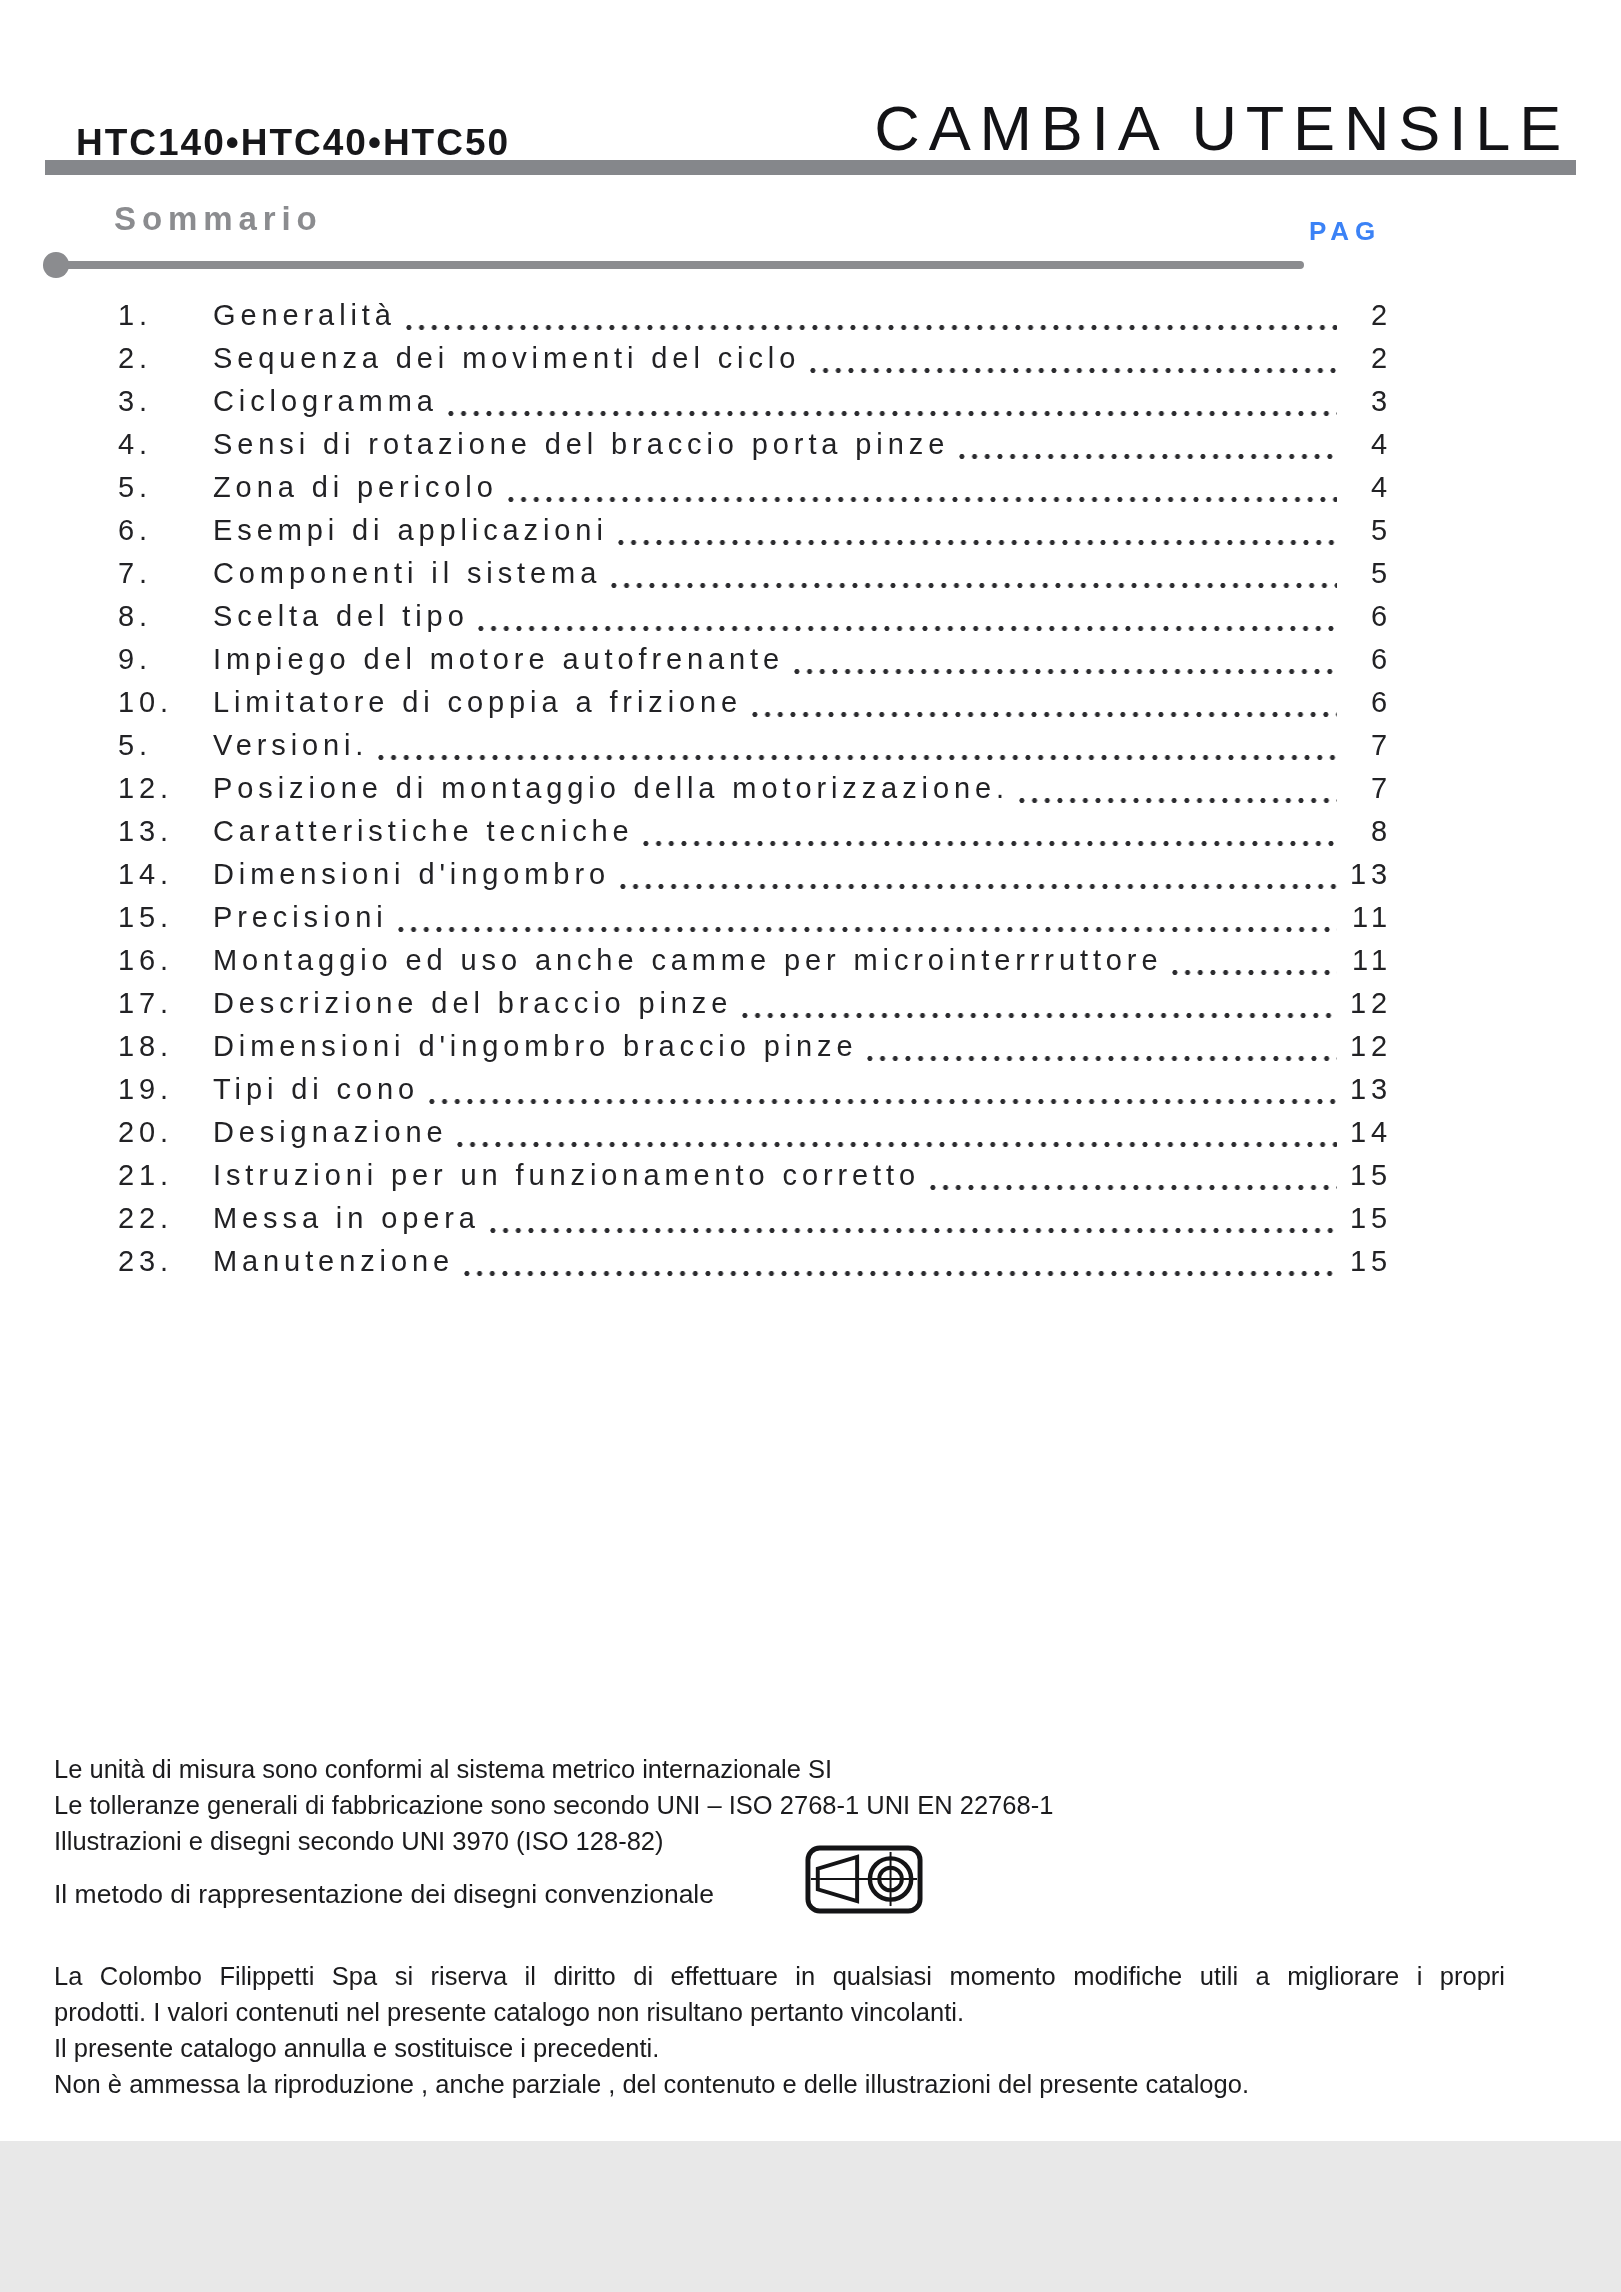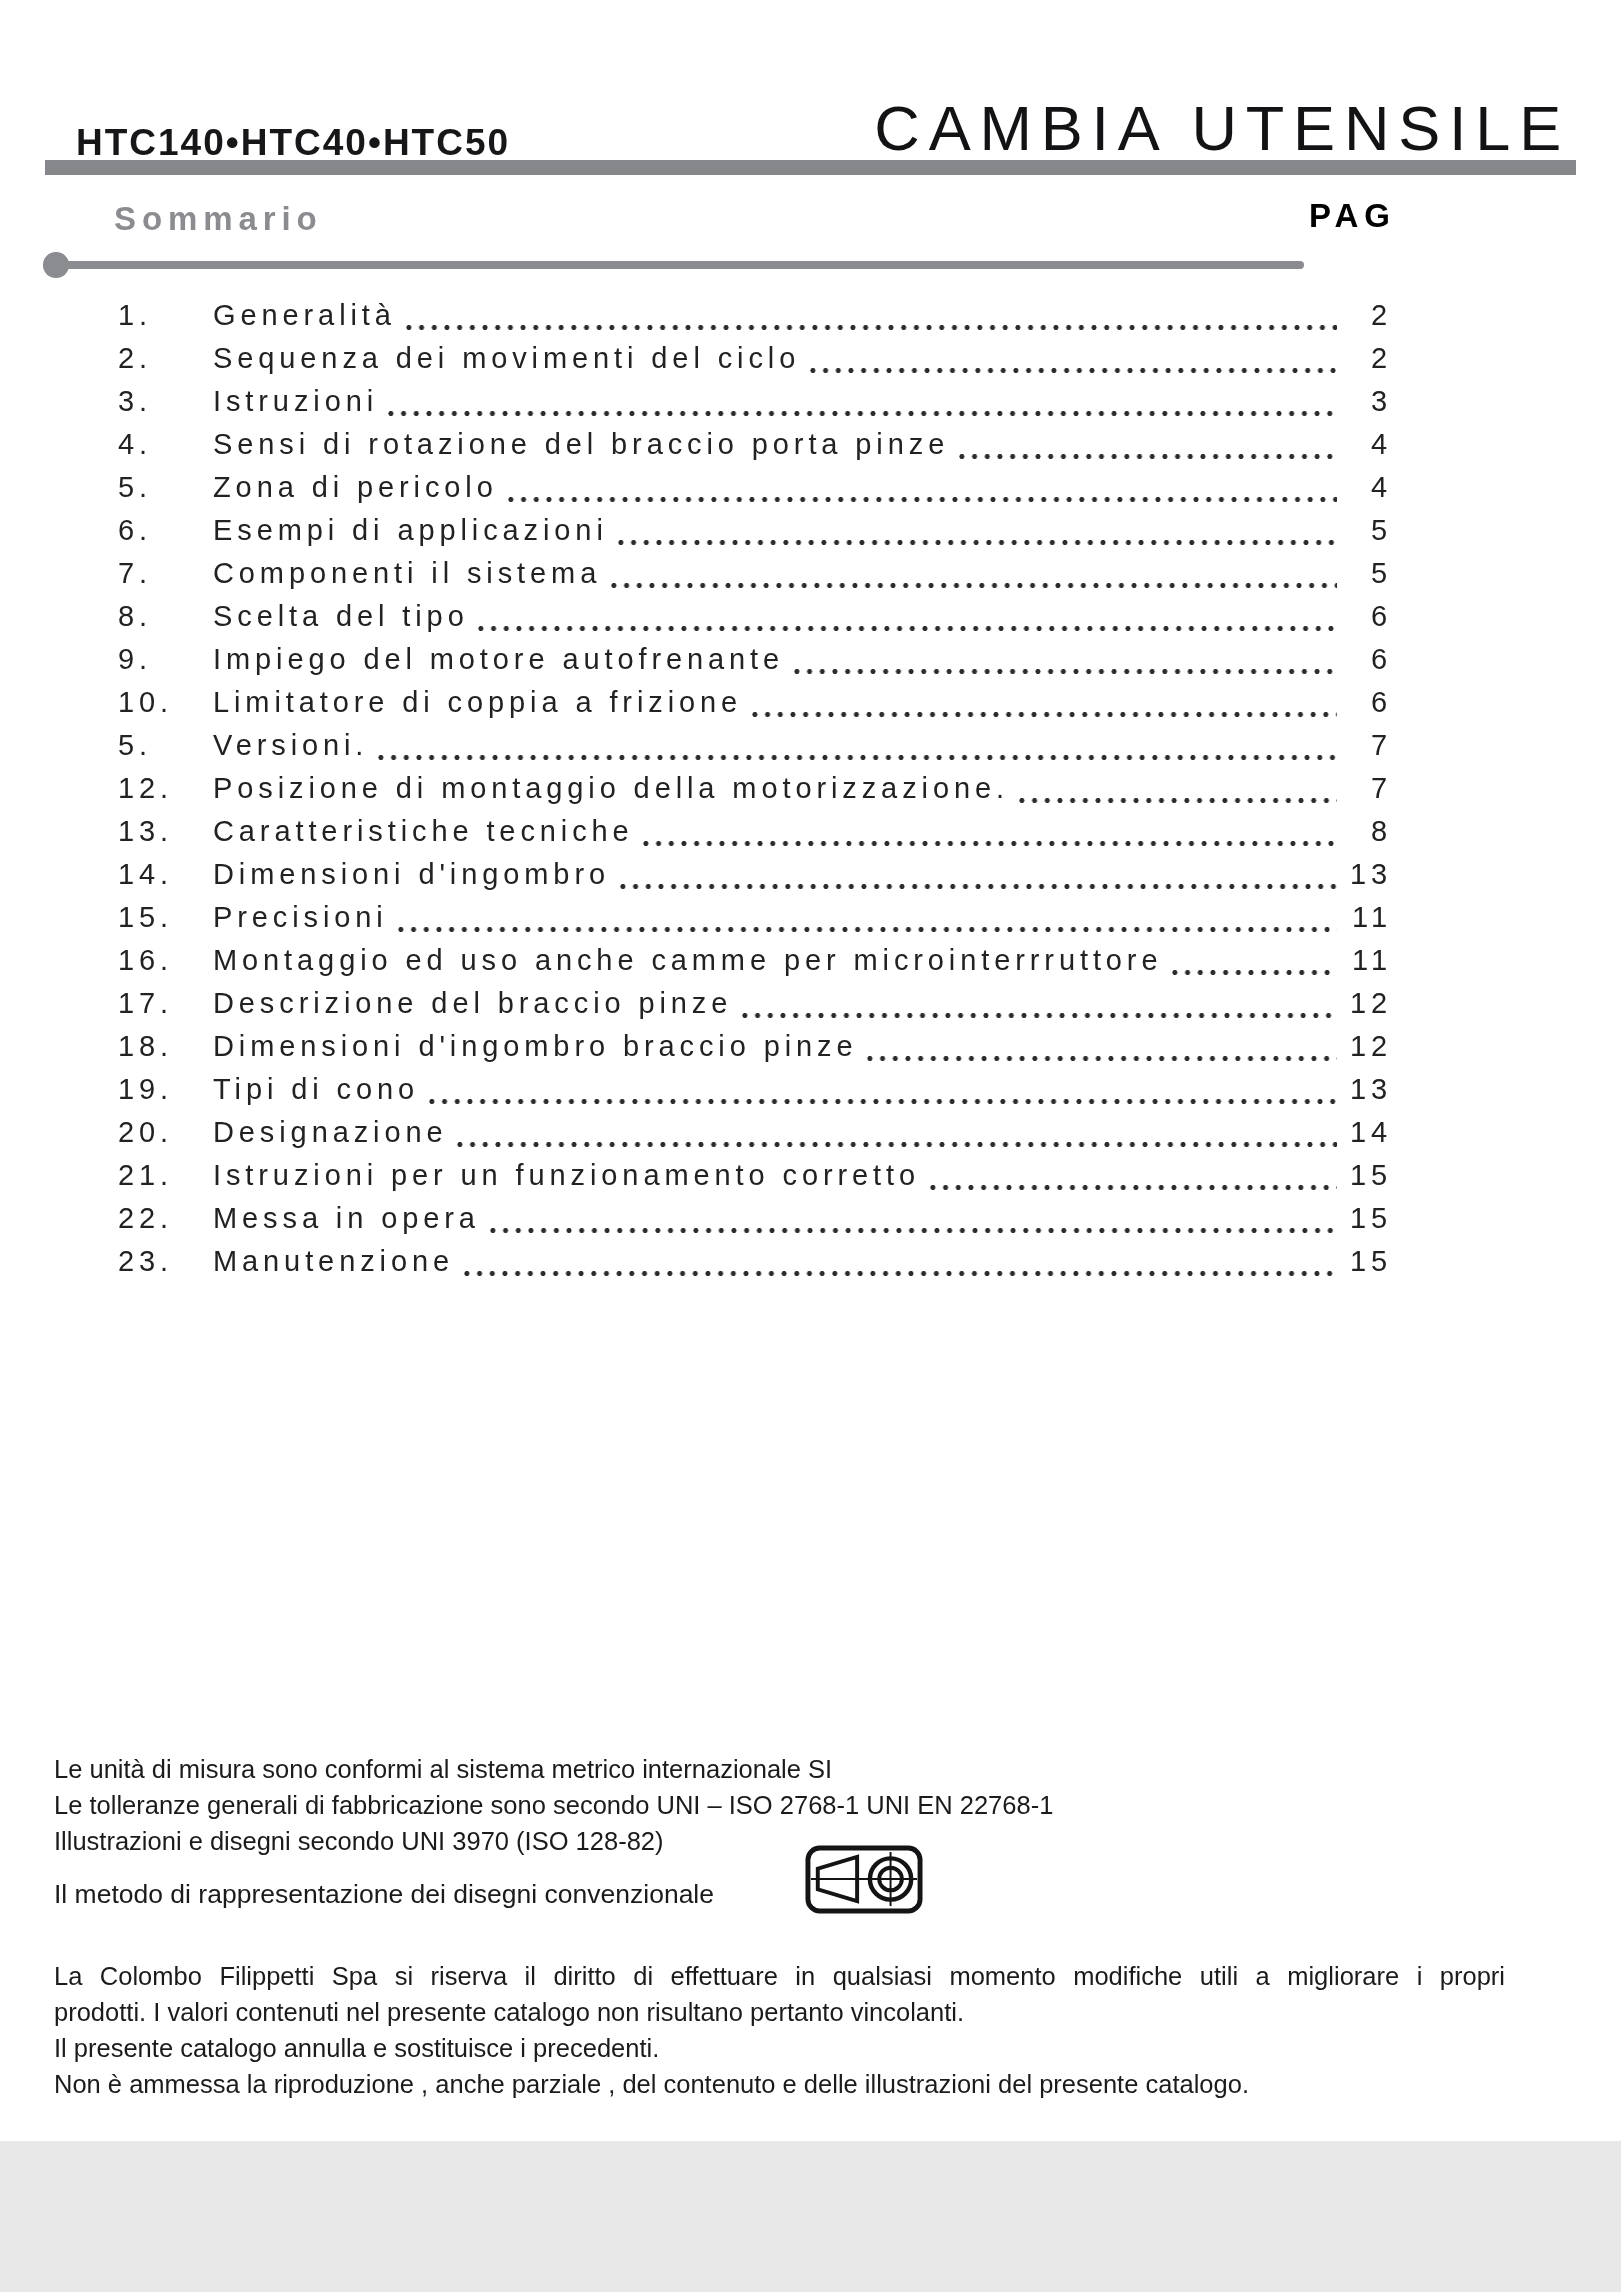--- a/index.html
+++ b/index.html
@@ -19,22 +19,22 @@
   }
   .header-rule {
     position:absolute; left:45px; top:160px; width:1531px; height:14.7px; background:#85878b;
   }
   
   .sommario {
     position:absolute; left:114px; top:200px; font-size:33px; font-weight:700;
     color:#8b8c8f; letter-spacing:5.9px;
   }
   .pag {
-    position:absolute; left:1309px; top:197px; font-size:33px; font-weight:700;
-    color:#000000; letter-spacing:5.9px;
+    position:absolute; left:1309px; top:216px; font-size:26px; font-weight:700;
+    color:#3b82f6; letter-spacing:5.9px;
   }
   .toc-rule {
     position:absolute; left:47px; top:261px; width:1257px; height:7.8px;
     background:#8b8c8f; border-radius:3.9px;
   }
   .toc-rule .bullet {
     position:absolute; left:-3.9px; top:-8.8px; width:25.5px; height:25.5px;
     border-radius:50%; background:#8b8c8f;
   }
   
@@ -100,21 +100,21 @@
 
       <div class="toc-row">
         <span class="toc-num">2.</span>
         <span class="toc-title">Sequenza dei movimenti del ciclo</span>
         <span class="toc-dots"></span>
         <span class="toc-page">2</span>
       </div>
 
       <div class="toc-row">
         <span class="toc-num">3.</span>
-        <span class="toc-title">Istruzioni</span>
+        <span class="toc-title">Ciclogramma</span>
         <span class="toc-dots"></span>
         <span class="toc-page">3</span>
       </div>
 
       <div class="toc-row">
         <span class="toc-num">4.</span>
         <span class="toc-title">Sensi di rotazione del braccio porta pinze</span>
         <span class="toc-dots"></span>
         <span class="toc-page">4</span>
       </div>

